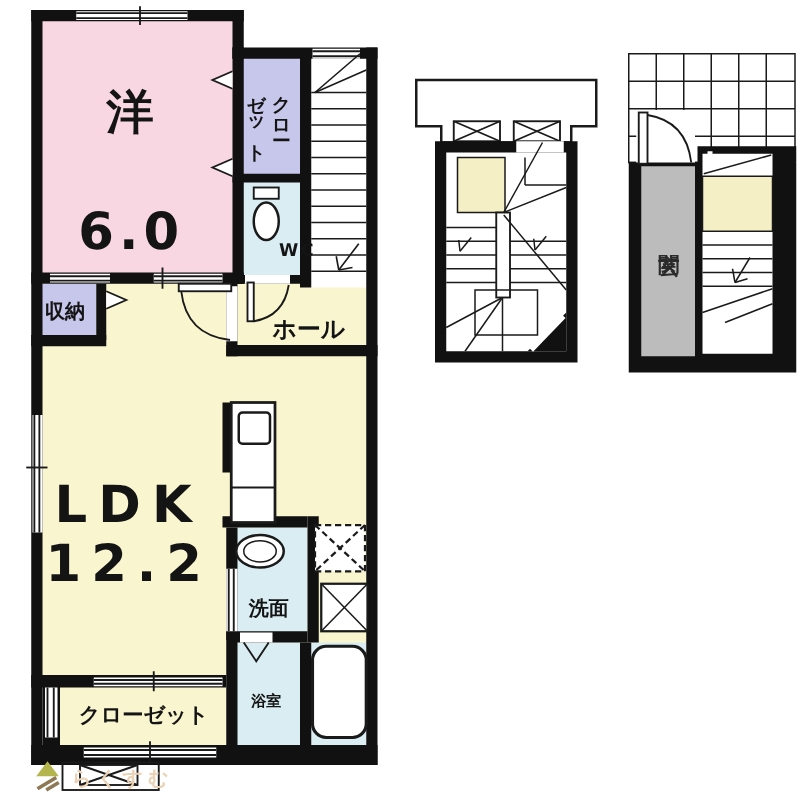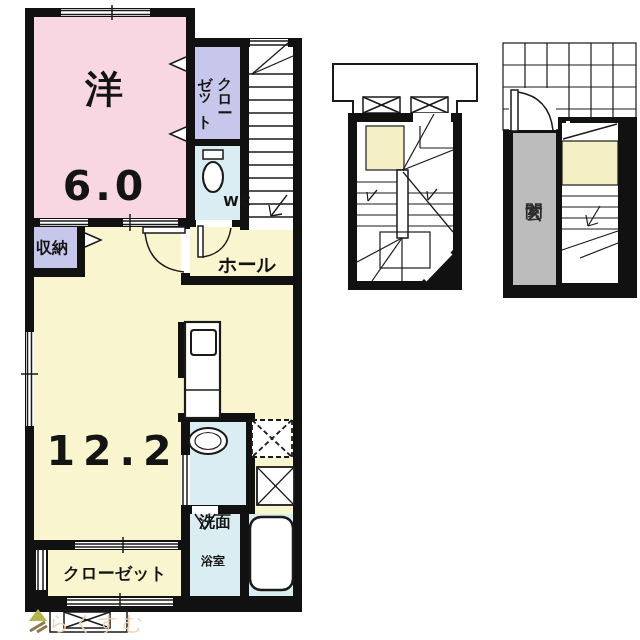--- a/index.html
+++ b/index.html
@@ -238,21 +238,22 @@
     <line x1="30" y1="631" x2="45" y2="622" stroke="#8d7954" stroke-width="3"></line>
     <line x1="37" y1="632" x2="47" y2="626" stroke="#8d7954" stroke-width="3"></line>
   </g>
 </svg>
 
 <div class="lbl" style="left:104px;top:89px;font-size:38px;">洋</div>
 <div class="lbl" style="left:105px;top:142px;font-size:41px;letter-spacing:4px;margin-top:44px;">6.0</div>
 <div class="lbl vert" style="left:215px;top:95px;font-size:15px;height:58px;line-height:20px;letter-spacing:2px;">クローゼット</div>
 <div class="lbl" style="left:212px;top:201px;font-size:14px;letter-spacing:2px;margin-left:26px;">WC</div>
 <div class="lbl" style="left:247px;top:264px;font-size:19px;">ホール</div>
-<div class="lbl" style="left:52px;top:249px;font-size:16px;font-family:Liberation Mono, monospace;">収納</div>
-<div class="lbl" style="left:113px;top:451px;font-size:41px;letter-spacing:8px;">12.2</div>
-<div class="lbl" style="left:215px;top:487px;font-size:16px;margin-top:35px;">洗面</div>
+<div class="lbl" style="left:52px;top:249px;font-size:16px;">収納</div>
+<div class="lbl" style="left:103px;top:404px;font-size:41px;letter-spacing:9px;">LDK</div>
+<div class="lbl" style="left:103px;top:451px;font-size:41px;letter-spacing:8px;">12.2</div>
+<div class="lbl" style="left:215px;top:487px;font-size:16px;">洗面</div>
 <div class="lbl" style="left:213px;top:561px;font-size:12px;">浴室</div>
 <div class="lbl" style="left:115px;top:573px;font-size:17px;">クローゼット</div>
 <div class="lbl vert" style="left:534px;top:212px;font-size:17px;height:44px;color:#2b2b2b;">玄関</div>
-<div class="lbl wm" style="left:98px;top:623px;font-size:20px;letter-spacing:4px;font-weight:normal;">らくすむ</div>
+<div class="lbl wm" style="left:98px;top:623px;font-size:16px;letter-spacing:4px;font-weight:bold;">らくすむ</div>
 
 </div>
 
 </body></html>

